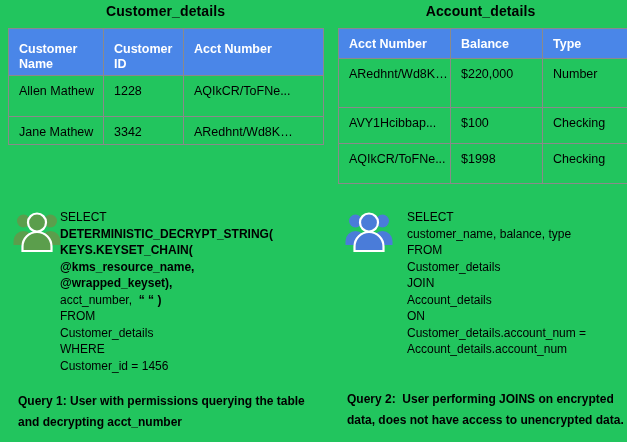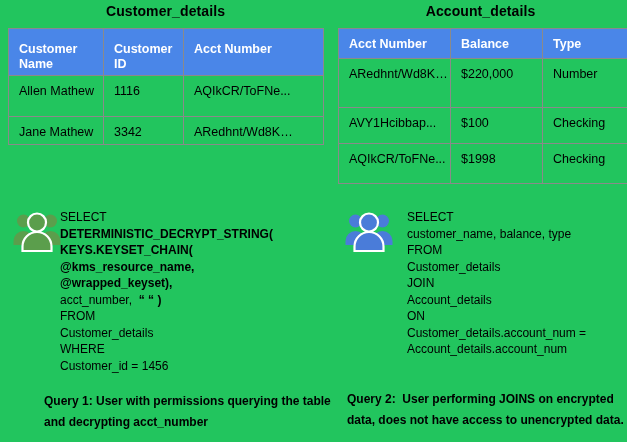--- a/index.html
+++ b/index.html
@@ -82,21 +82,21 @@
   #query-right { left: 407px; }
   .qline .b { font-weight: bold; }
 
   .caption {
     position: absolute;
     font-size: 12px;
     font-weight: bold;
     line-height: 21px;
     white-space: pre-wrap;
   }
-  #caption-left  { left: 18px;  top: 391px; width: 296px; margin-left: 26px; }
+  #caption-left  { left: 18px;  top: 391px; width: 296px; }
   #caption-right { left: 347px; top: 389px; width: 288px; }
 </style>
 </head>
 <body>
 
 <div id="canvas">
 
   <div class="table-title" id="title-left">Customer_details</div>
   <div class="table-title" id="title-right">Account_details</div>
 
@@ -104,21 +104,21 @@
       <thead>
         <tr>
           <th>Customer Name</th>
           <th>Customer ID</th>
           <th>Acct Number</th>
         </tr>
       </thead>
       <tbody>
         <tr>
           <td>Allen Mathew</td>
-          <td>1116</td>
+          <td>1228</td>
           <td>AQIkCR/ToFNe...</td>
         </tr>
         <tr>
           <td>Jane Mathew</td>
           <td>3342</td>
           <td>ARedhnt/Wd8K…</td>
         </tr>
       </tbody>
     </table>
   <table id="account-table">

